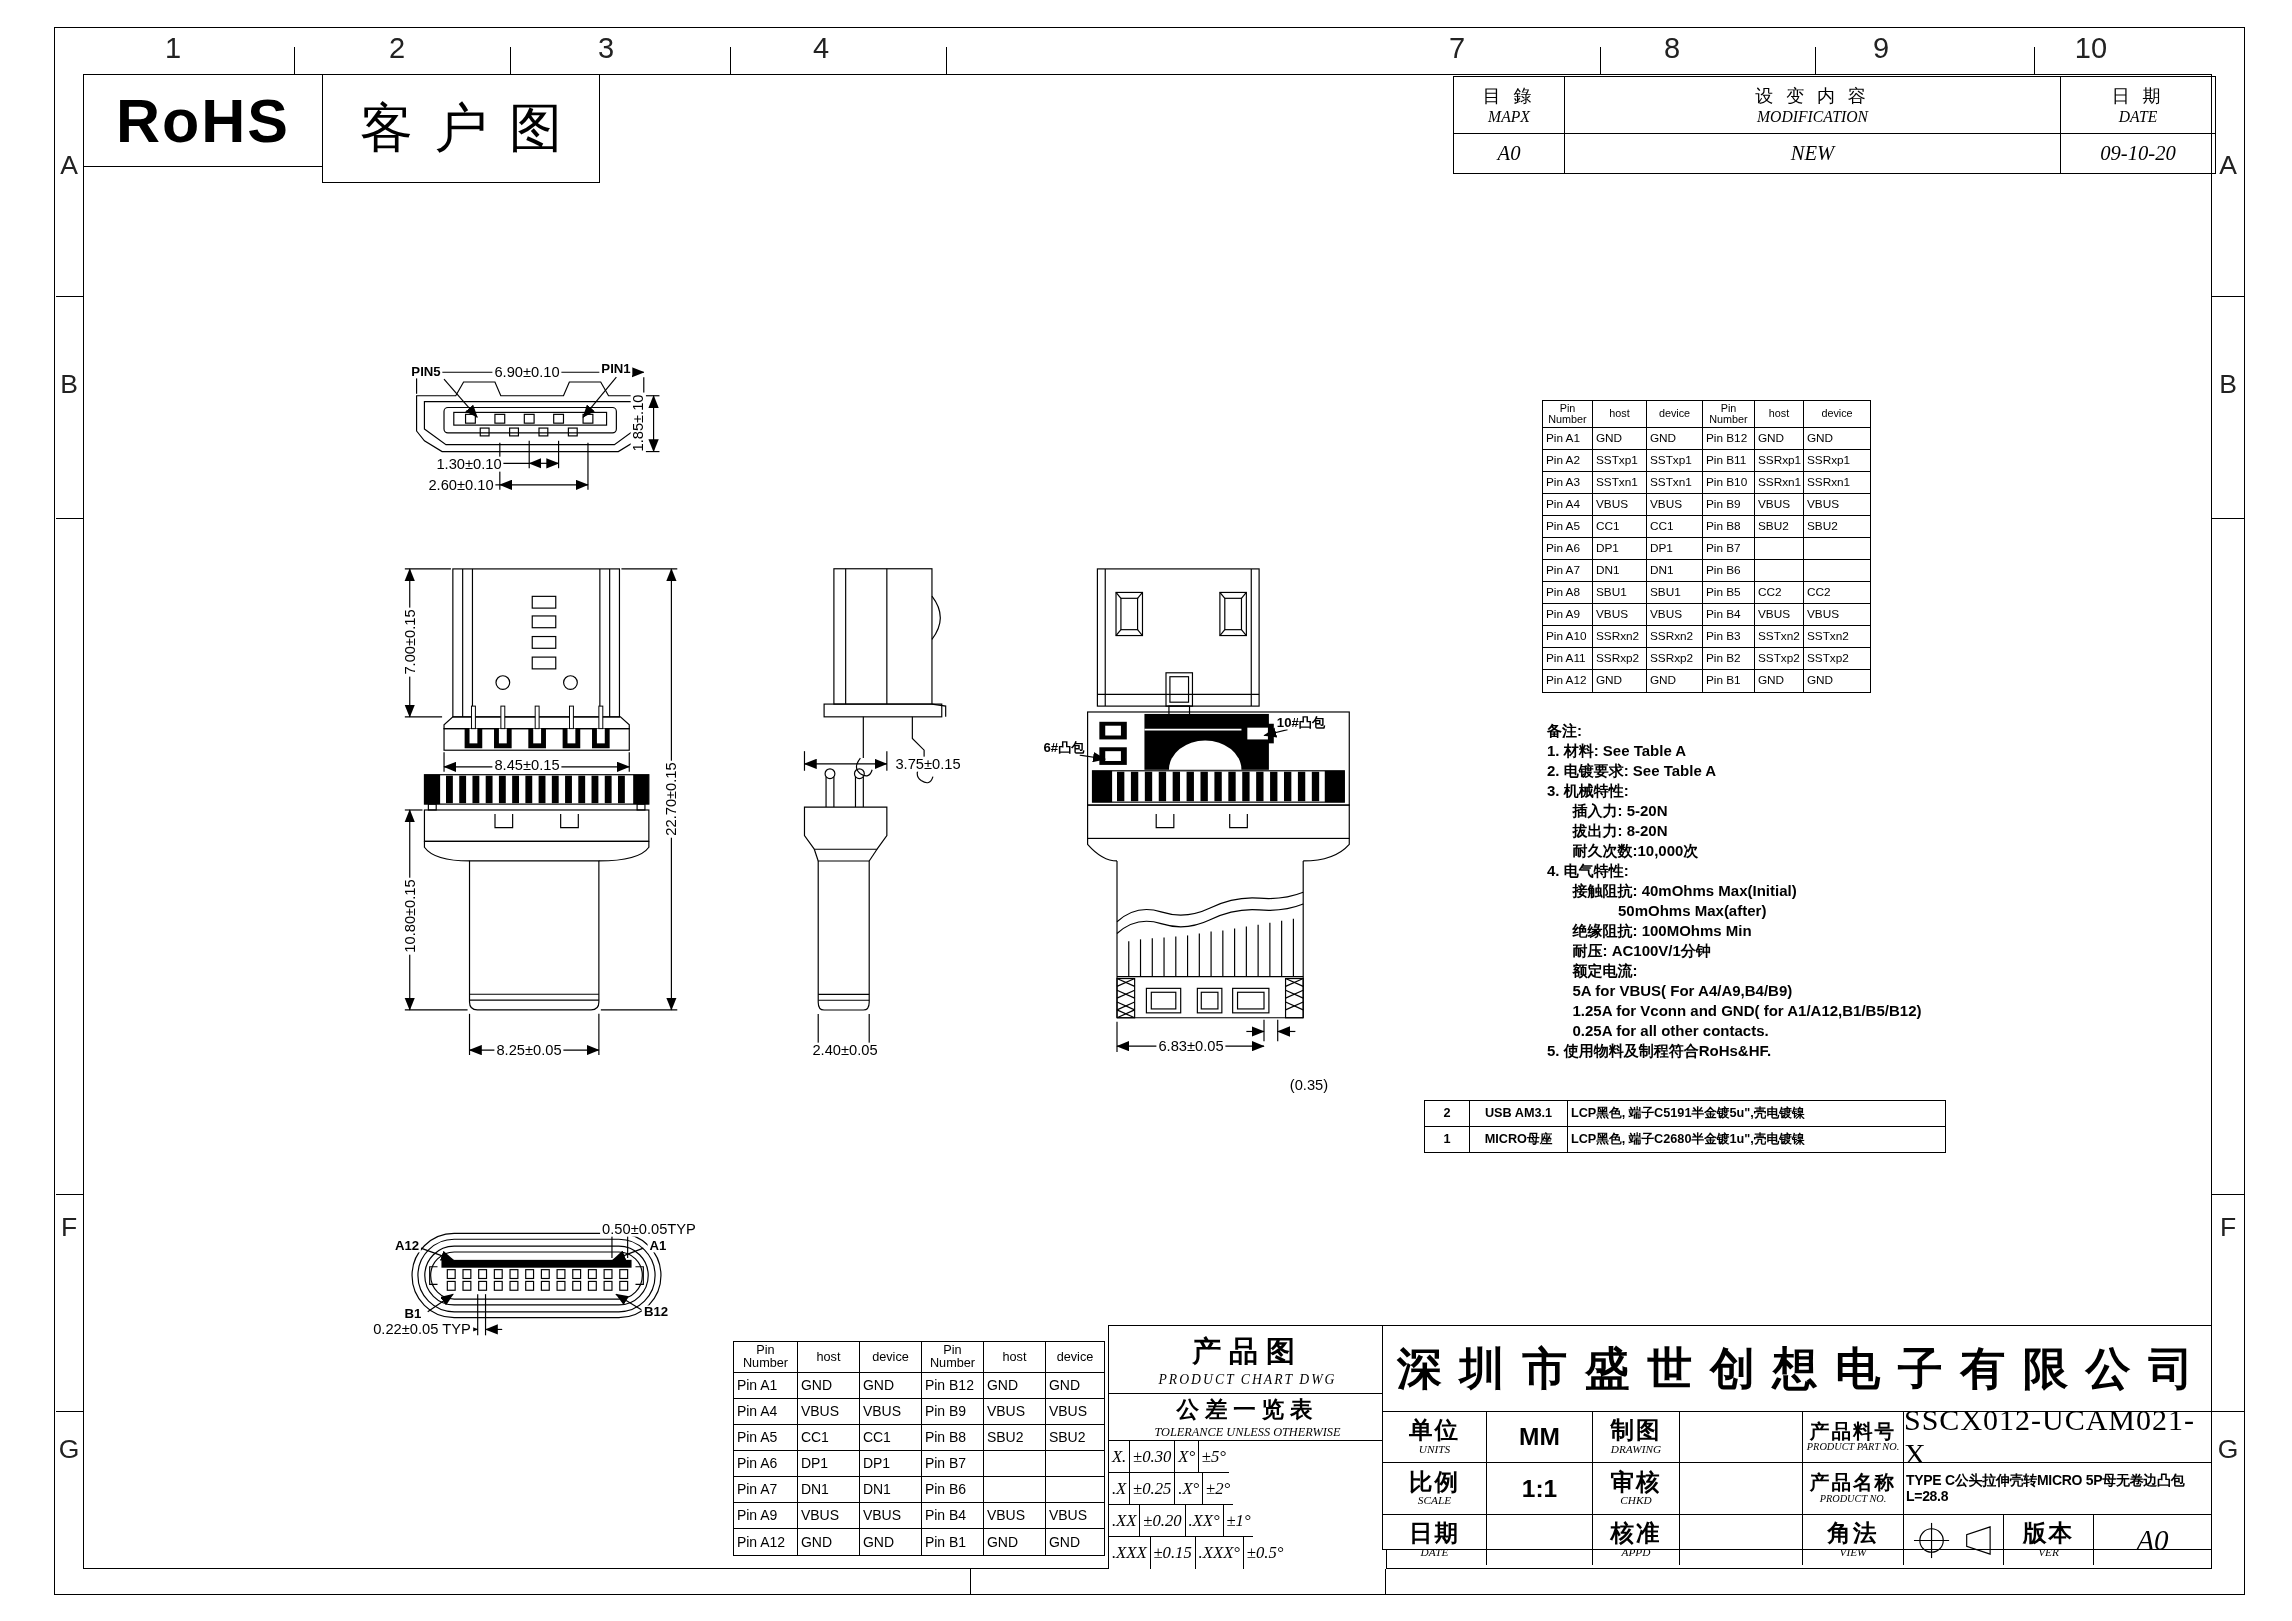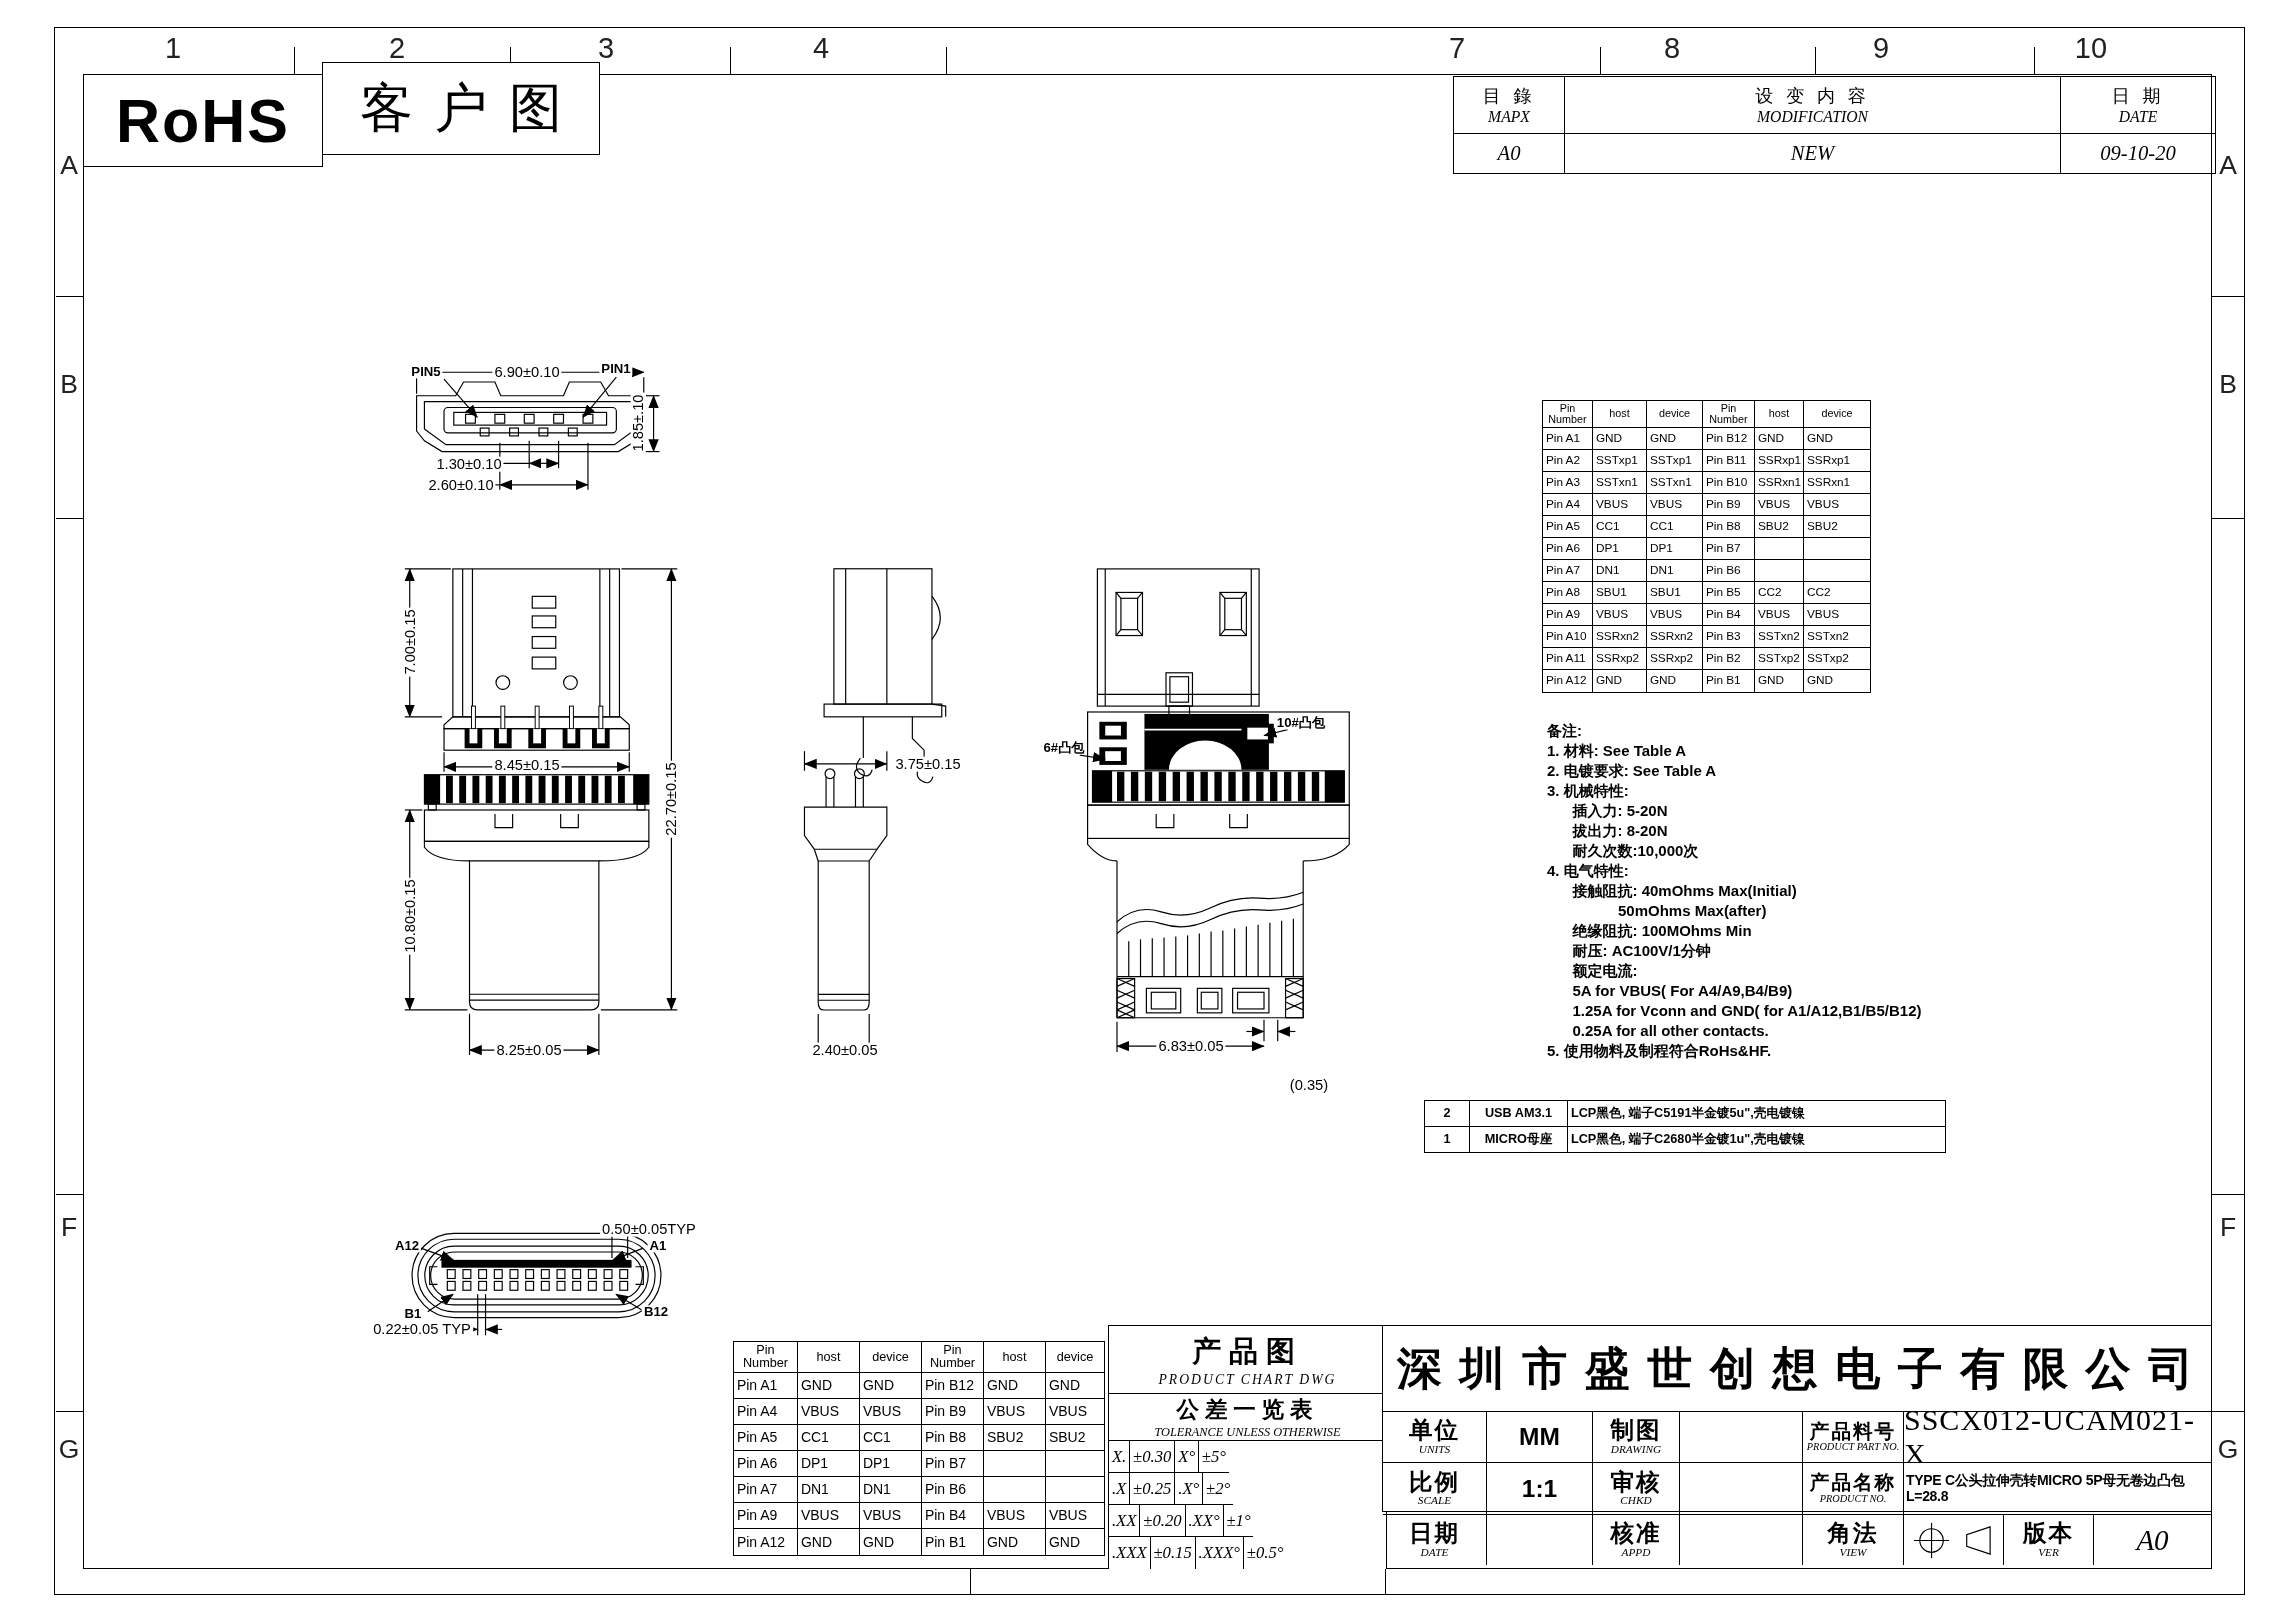--- a/index.html
+++ b/index.html
@@ -57,21 +57,21 @@
   .tolhead{height:67px;border-bottom:1px solid #000;display:flex;flex-direction:column;align-items:center;justify-content:center}
   .tolsub{height:46px;border-bottom:1px solid #000;display:flex;flex-direction:column;align-items:center;justify-content:center}
   .tol-zh1{font-size:29px;font-weight:bold;letter-spacing:7.8px}
   .tol-en1{font-size:13.7px;font-style:italic;font-family:"Liberation Serif",serif;letter-spacing:2px}
   .tol-zh2{font-size:22.5px;font-weight:bold;letter-spacing:5.9px}
   .tol-en2{font-size:12.3px;font-style:italic;font-family:"Liberation Serif",serif}
   .toler{position:relative;border:none;width:100%}
   .toler .trow{height:32px}
   .toler .tcell{font-size:16.7px;font-style:italic;font-family:"Liberation Serif",serif;justify-content:center}
   
-  .titleblock{position:absolute;left:1382px;top:1325px;width:830px;height:187px;border:1.5px solid #000;box-sizing:border-box;background:#fff;
+  .titleblock{position:absolute;left:1382px;top:1325px;width:830px;height:225px;border:1.5px solid #000;box-sizing:border-box;background:#fff;
     display:grid;grid-template-columns:104px 106px 87px 123px 101px 100px 90px 117px;grid-template-rows:86px 51px 52px 50px}
   .tb{box-sizing:border-box;border-right:1px solid #000;border-bottom:1px solid #000;display:flex;flex-direction:column;align-items:center;justify-content:center;overflow:hidden}
   .tb.noR{border-right:none}.tb.noB{border-bottom:none}
   .tb .zh{font-size:23.5px;font-weight:bold;letter-spacing:2px;line-height:1}
   .tb .en{font-size:11.3px;font-style:italic;font-family:"Liberation Serif",serif;line-height:1.1}
   .company{grid-column:1/-1;font-size:45px;font-weight:bold;letter-spacing:17.6px;padding-left:13.7px}
   .val-md{font-size:24.5px;font-weight:bold}
   .val-part{font-size:30px;letter-spacing:1px;font-family:"Liberation Serif",serif}
   .val-name{font-size:14px;font-weight:bold;letter-spacing:-0.3px;line-height:1.1;padding:0 2px;text-align:left}
   .val-ver{font-size:29px;font-style:italic;font-family:"Liberation Serif",serif}
@@ -138,21 +138,21 @@
   <div class="ln" style="left:56px;top:1194px;width:27.4px;height:1px"></div>
   <div class="ln" style="left:56px;top:1411px;width:27.4px;height:1px"></div>
   <div class="ln" style="left:2212px;top:296px;width:32px;height:1px"></div>
   <div class="ln" style="left:2212px;top:518px;width:32px;height:1px"></div>
   <div class="ln" style="left:2212px;top:1194px;width:32px;height:1px"></div>
   <div class="ln" style="left:2212px;top:1411px;width:32px;height:1px"></div>
 
   <div class="hcell" style="left:83px;top:74px;width:240px;height:93px">
     <span class="rohs">RoHS</span>
   </div>
-  <div class="hcell" style="left:322px;top:62px;width:278px;height:93px">
+  <div class="hcell" style="left:322px;top:74px;width:278px;height:109px">
     <span class="custdrw">客户图</span>
   </div>
 
   <div class="modtab">
     <div class="r hr">
       <div class="c mc1">
         <span class="zh">目 錄</span>
         <span class="en">MAPX</span>
       </div>
       <div class="c mc2">

